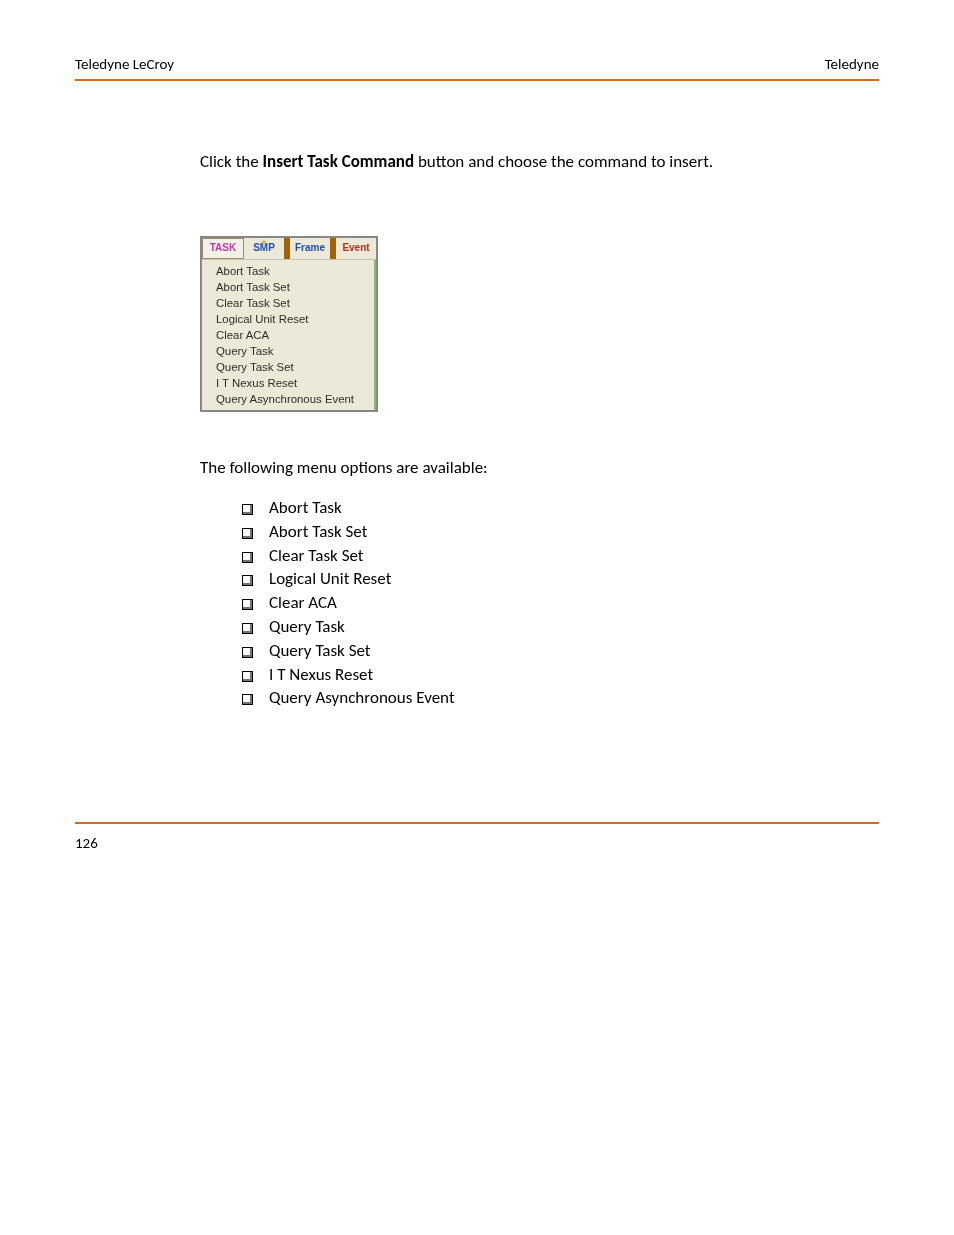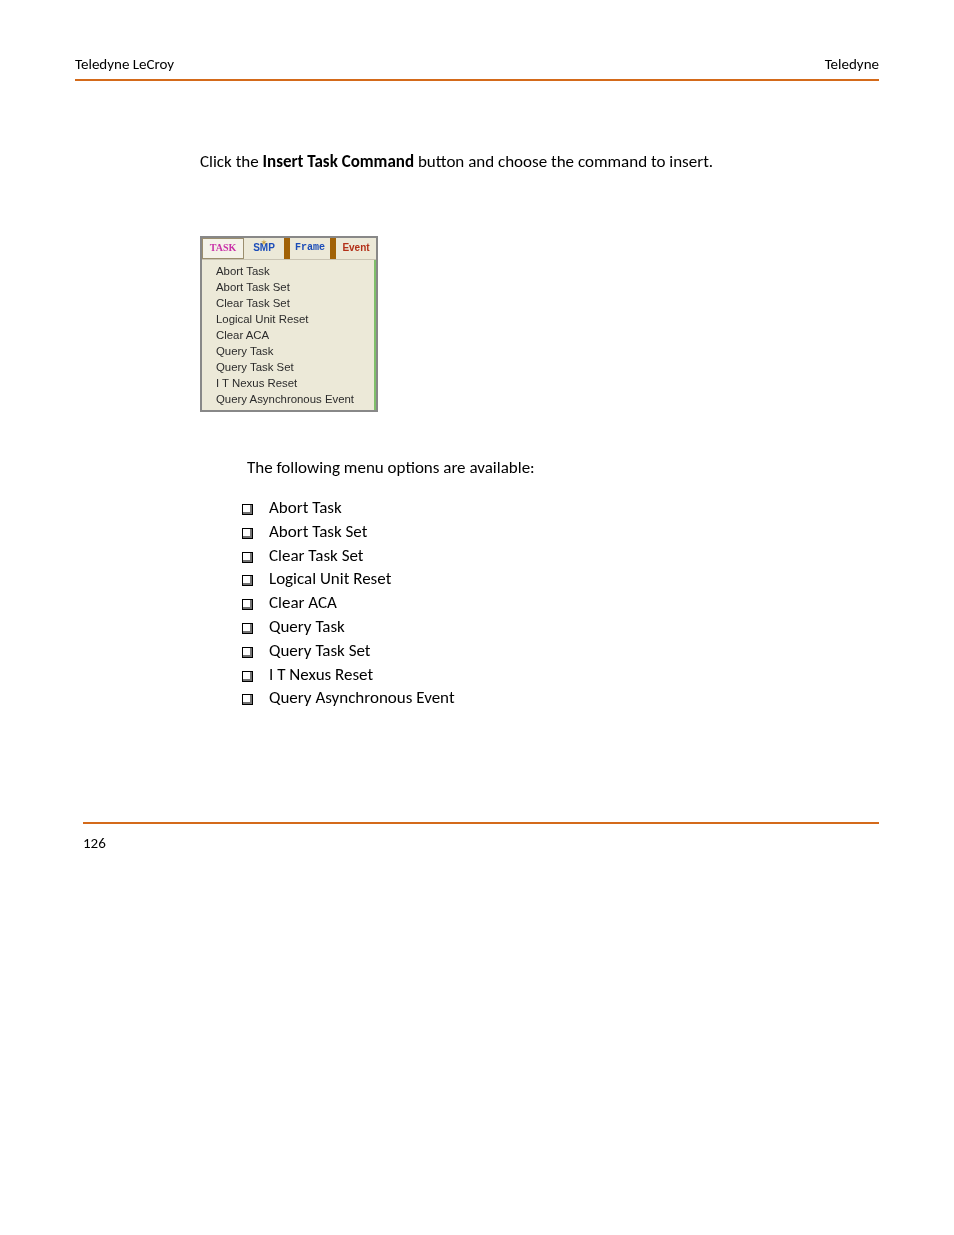--- a/index.html
+++ b/index.html
@@ -8,34 +8,34 @@
   .header { display: flex; justify-content: space-between; font-size: 15px; margin-bottom: 6px; }
   .hr-orange { border: none; border-top: 2px solid #d46a1a; }
   .content { margin-top: 70px; margin-left: 125px; width: 660px; }
   .intro { font-size: 17px; line-height: 1.35; margin-bottom: 62px; }
   .intro .bold { font-weight: 700; }
   
   .ui-widget { width: 178px; border: 2px solid #888; background: #ece9d8; font-family: Tahoma, Arial, sans-serif; font-size: 11px; margin-bottom: 45px; }
   .ui-toolbar { display: flex; height: 22px; background: #ece9d8; border-bottom: 1px solid #c9c4b3; }
   .tb-btn { flex: 1; display: flex; align-items: center; justify-content: center; font-size: 10.5px; font-weight: 700; border-right: 6px solid #a16207; cursor: pointer; position: relative; }
   .tb-btn:last-child { border-right: none; }
-  .tb-btn.task { color: #c932a8; border: 1px solid #9b8e6e; background: #f4f2e8; font-family: Liberation Serif, serif; }
+  .tb-btn.task { color: #c932a8; border: 1px solid #9b8e6e; background: #f4f2e8; }
   .tb-btn.smp { color: #1c4db8; }
-  .tb-btn.frame { color: #1c4db8; font-family: Liberation Mono, monospace; }
+  .tb-btn.frame { color: #1c4db8; }
   .tb-btn.event { color: #b33018; }
   .tc { font-size: 10px; line-height: 1; }
   .smp-ornament { position: absolute; top: 1px; font-size: 7px; color: #c8a040; }
   .ui-menu { background: #ece9d8; padding: 3px 0; border-right: 2px solid #7fbf6a; }
   .menu-item { padding: 2px 10px 2px 14px; font-size: 11.4px; color: #2b2b2b; cursor: pointer; font-family: Tahoma, Arial, sans-serif; white-space: nowrap; }
   
-  .options-label { font-size: 17px; margin-bottom: 18px; margin-left: 47px; }
+  .options-label { font-size: 17px; margin-bottom: 18px; }
   .option-list { list-style: none; margin-left: 42px; }
   .option-list li { font-size: 17px; line-height: 1.4; display: flex; align-items: baseline; }
   .bullet { display: inline-block; width: 11px; height: 11px; border: 1px solid #000; margin-right: 16px; position: relative; top: 2px; box-shadow: inset -2px -2px 0 rgba(0,0,0,.55); }
-  .footer { position: absolute; left: 83px; right: 75px; bottom: 35px; }
+  .footer { position: absolute; left: 75px; right: 75px; bottom: 35px; }
   .footer-line { display: flex; justify-content: space-between; font-size: 15px; margin-top: 10px; }
 </style>
 </head>
 <body>
 
 <div class="page">
   <div class="header">
     <span>Teledyne LeCroy</span>
     <span>Teledyne</span>
   </div>

